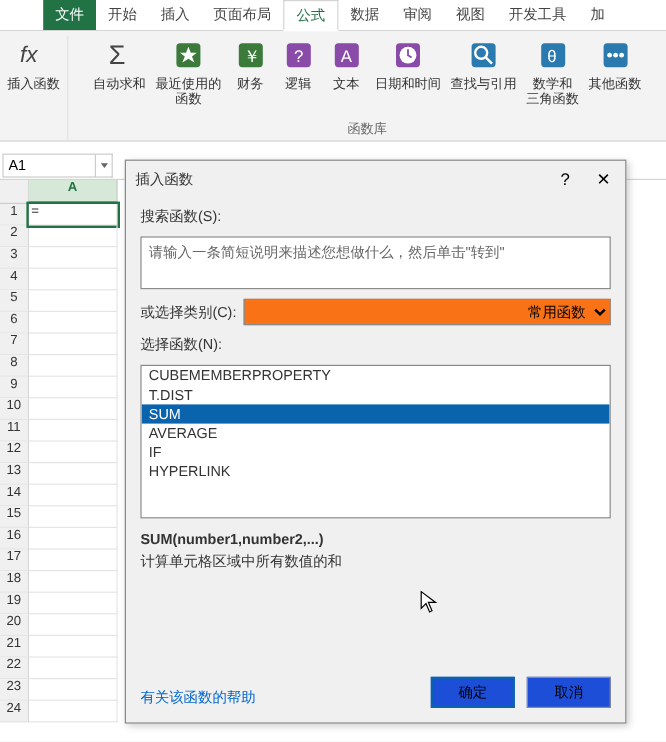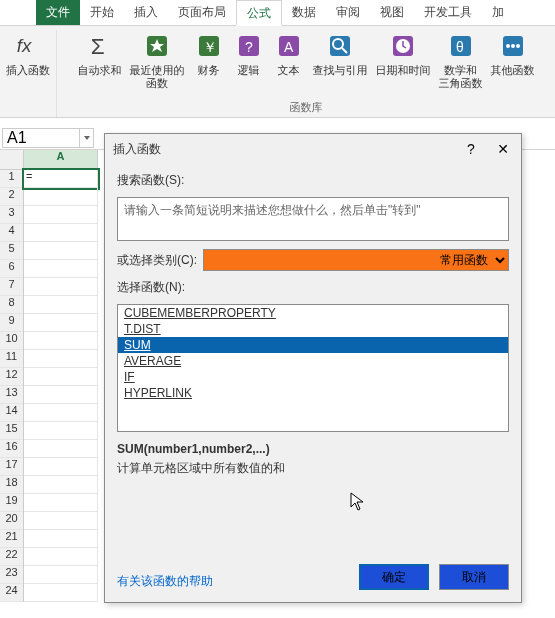--- a/index.html
+++ b/index.html
@@ -18,21 +18,21 @@
   .ricons { display: flex; gap: 8px; }
   .ritem { display: flex; flex-direction: column; align-items: center; gap: 2px; cursor: pointer; }
   .ritem .lbl { font-size: 11px; text-align: center; line-height: 1.2; white-space: pre-line; }
   .glabel { font-size: 11px; color: #666; padding: 2px 0; }
   .iconbox { width: 32px; height: 32px; display: flex; align-items: center; justify-content: center; }
   .iconbox.big svg { width: 30px; height: 30px; }
   .iconbox svg { width: 24px; height: 24px; }
 
   
   .barrow { display: flex; align-items: center; border-bottom: 1px solid #d4d4d4; height: 24px; margin-top: 8px; }
-  .namebox { width: 78px; border: 1px solid #ccc; height: 20px; padding: 1px 4px; font-size: 16px; margin-left: 2px; background: #fff; }
+  .namebox { width: 78px; border: 1px solid #ccc; height: 20px; padding: 1px 4px; font-size: 12px; margin-left: 2px; background: #fff; }
   .dropbtn { width: 14px; height: 20px; border: 1px solid #ccc; border-left: none; display: flex; align-items: center; justify-content: center; background: #fff; cursor: pointer; }
 
   
   .sheet { display: flex; }
   .rownums { width: 24px; border-right: 1px solid #ccc; }
   .rownums .corner { height: 20px; border-bottom: 1px solid #ccc; background: #f0f0f0; }
   .rownums .rn { height: 18px; text-align: center; font-size: 11px; border-bottom: 1px solid #e5e5e5; color: #333; background: #f0f0f0; }
   .cols { flex: 1; }
   .chead { display: flex; }
   .chead .ch { width: 74px; text-align: center; height: 20px; border-right: 1px solid #ccc; border-bottom: 1px solid #ccc; background: #f0f0f0; font-size: 11px; font-weight: bold; color: #217346; }
@@ -46,21 +46,21 @@
   .dtitle { display: flex; align-items: center; justify-content: space-between; padding: 6px 8px; font-size: 12px; }
   .dtitle .ticon { display: flex; gap: 12px; }
   .dtitle button { width: 20px; height: 18px; border: none; background: none; cursor: pointer; font-size: 14px; line-height: 1; }
   .dbody { padding: 8px 12px 4px; flex: 1; display: flex; flex-direction: column; gap: 8px; }
   .srow { display: flex; gap: 8px; align-items: flex-start; }
   .sarea { flex: 1; height: 44px; border: 1px solid #8a8a8a; padding: 4px 6px; font-size: 12px; color: #666; resize: none; background: #fff; }
   .gobtn { width: 64px; height: 26px; border: 1px solid #8a8a8a; background: #f0f0f0; font-size: 12px; cursor: pointer; }
   .catrow { display: flex; align-items: center; gap: 6px; }
   .catsel { flex: 1; height: 22px; border: 1px solid #8a8a8a; font-size: 12px; padding: 0 4px; background: #f97316; text-align: right; }
   .listbox { border: 1px solid #8a8a8a; background: #fff; height: 128px; overflow-y: scroll; }
-  .listbox .li { padding: 1px 6px; font-size: 12px; cursor: pointer; text-decoration: underline; }
+  .listbox .li { padding: 1px 6px; font-size: 12px; cursor: pointer; }
   .listbox .li.sel { background: #0a64ad; color: #fff; }
   .desc { font-size: 12px; line-height: 1.6; }
   .desc .sig { font-weight: bold; }
   .helplink { color: #0066cc; cursor: pointer; font-size: 12px; margin-top: auto; }
   .dfooter { display: flex; justify-content: flex-end; align-items: center; gap: 10px; padding: 8px 12px 12px; }
   .dfooter .left { margin-right: auto; }
   .dfooter button { width: 70px; height: 26px; border: 1px solid #8a8a8a; background: #1d4ed8; font-size: 12px; cursor: pointer; }
   .dfooter button.primary { border: 2px solid #0a64ad; }
 
   .caret { width: 0; height: 0; border-left: 3px solid transparent; border-right: 3px solid transparent; border-top: 4px solid #666; display: inline-block; }
@@ -138,36 +138,36 @@
             <svg viewBox="0 0 24 24">
               <rect x="2" y="2" width="20" height="20" rx="3" fill="#8a4ba8"></rect>
               <text x="7" y="18" font-size="14" fill="#fff">A</text>
             </svg>
           </span>
         <span class="lbl">文本</span>
       </div>
       <div class="ritem">
         <span class="iconbox">
             <svg viewBox="0 0 24 24">
+              <rect x="2" y="2" width="20" height="20" rx="3" fill="#8a4ba8"></rect>
+              <circle cx="12" cy="12" r="7" fill="#fff"></circle>
+              <path d="M12 7v5l3 2" stroke="#8a4ba8" stroke-width="1.5" fill="none"></path>
+            </svg>
+          </span>
+        <span class="lbl">日期和时间</span>
+      </div>
+      <div class="ritem">
+        <span class="iconbox">
+            <svg viewBox="0 0 24 24">
               <rect x="2" y="2" width="20" height="20" rx="3" fill="#2a7ab0"></rect>
               <circle cx="10" cy="10" r="5" fill="none" stroke="#fff" stroke-width="2"></circle>
               <path d="M14 14l5 5" stroke="#fff" stroke-width="2"></path>
             </svg>
           </span>
         <span class="lbl">查找与引用</span>
-      </div>
-      <div class="ritem">
-        <span class="iconbox">
-            <svg viewBox="0 0 24 24">
-              <rect x="2" y="2" width="20" height="20" rx="3" fill="#8a4ba8"></rect>
-              <circle cx="12" cy="12" r="7" fill="#fff"></circle>
-              <path d="M12 7v5l3 2" stroke="#8a4ba8" stroke-width="1.5" fill="none"></path>
-            </svg>
-          </span>
-        <span class="lbl">日期和时间</span>
       </div>
       <div class="ritem">
         <span class="iconbox">
             <svg viewBox="0 0 24 24">
               <rect x="2" y="2" width="20" height="20" rx="3" fill="#2a7ab0"></rect>
               <text x="7" y="18" font-size="14" fill="#fff">θ</text>
             </svg>
           </span>
         <span class="lbl">数学和
 三角函数</span>

